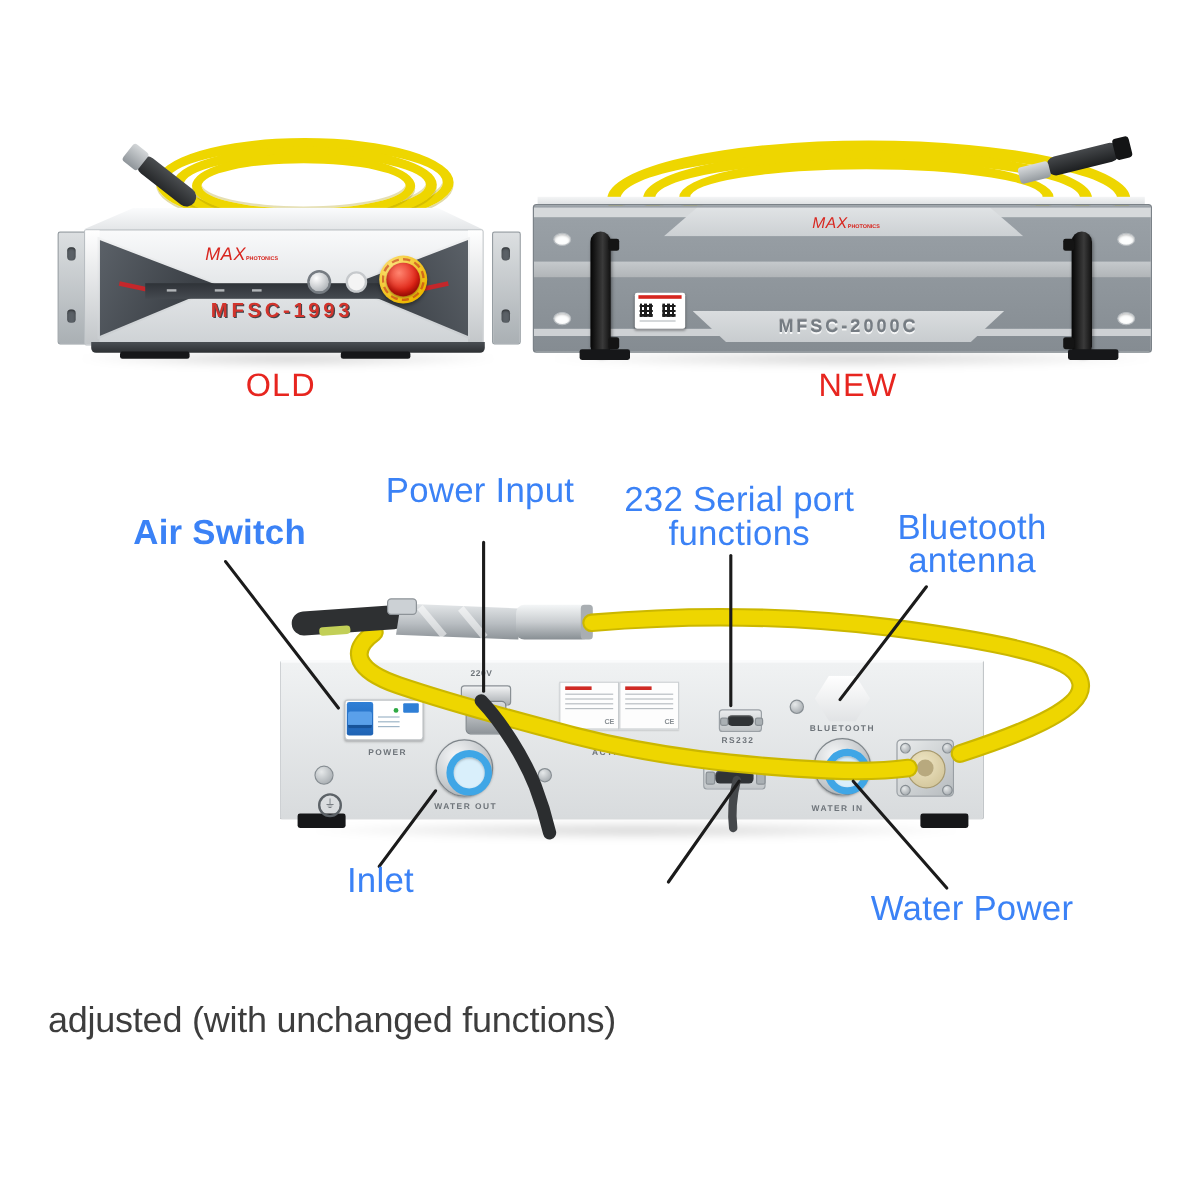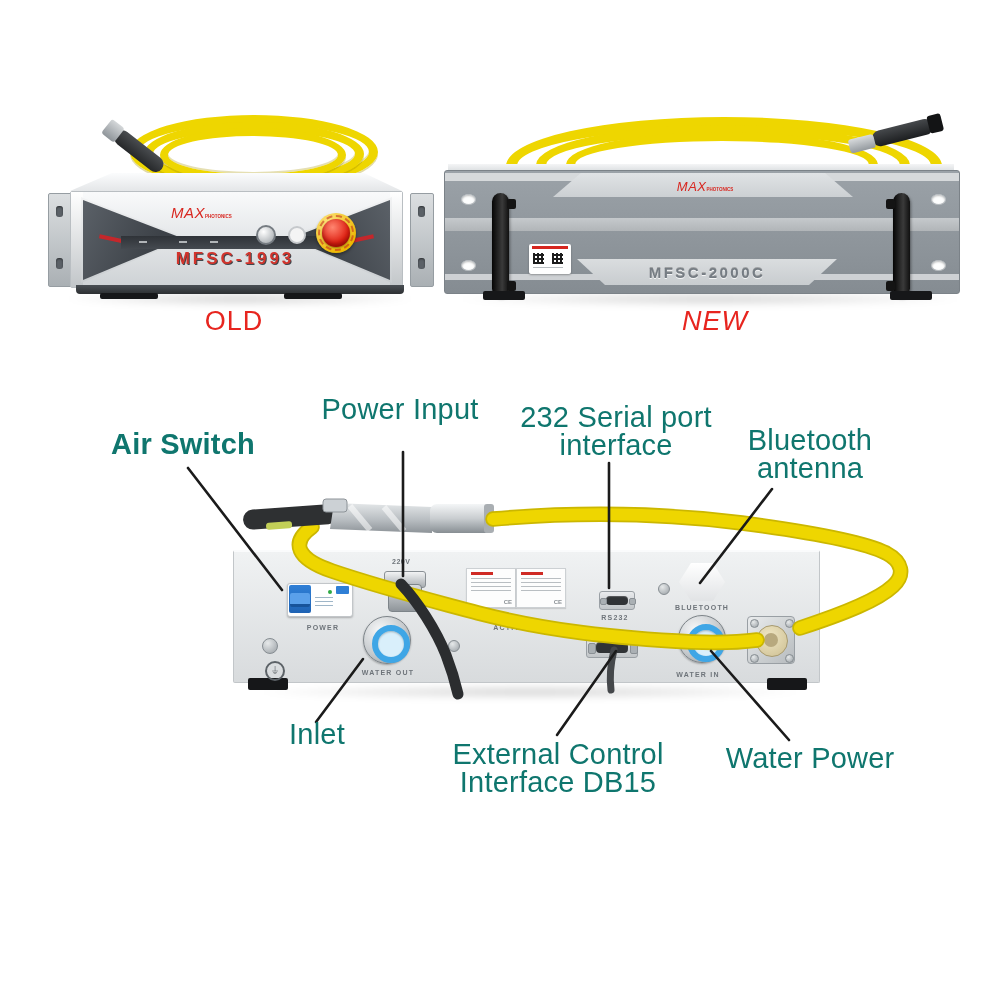--- a/index.html
+++ b/index.html
@@ -1,21 +1,21 @@
 <!DOCTYPE html>
 <html><head>
 <meta charset="utf-8">
 <style>
   html,body{margin:0;padding:0;background:#fff;}
   #canvas{position:relative;width:1000px;height:1000px;background:#fff;overflow:hidden;
           font-family:"Liberation Sans",sans-serif;}
   .abs{position:absolute;}
   .ctr{text-align:center;transform:translateX(-50%);white-space:nowrap;}
   
-  .callout{font-size:29px;color:#0f766e;line-height:28px;letter-spacing:.2px;}
+  .callout{font-size:29px;color:#3b82f6;line-height:28px;letter-spacing:.2px;}
   .caption{font-size:27px;color:#e7251f;letter-spacing:1px;font-weight:500;}
   
   .tips{font-size:30px;line-height:45px;color:#3d3d3d;letter-spacing:-.2px;white-space:nowrap;}
   .tips .pre{color:#ed1c1c;}
   
   .loop{position:absolute;border-radius:50%;border:9px solid #eed600;
         box-shadow:0 2px 0 rgba(170,150,0,.35), inset 0 -2px 0 rgba(170,150,0,.3);}
   .shadow{position:absolute;border-radius:50%;background:radial-gradient(ellipse at center,rgba(0,0,0,.16),rgba(0,0,0,0) 70%);filter:blur(3px);}
   .logo-max{color:#d8261f;font-style:italic;font-weight:normal;letter-spacing:.5px;}
   .logo-sub{color:#d8261f;font-weight:bold;}
@@ -172,21 +172,21 @@
       <div class="abs stub" style="left:67px;top:176px;width:9px;height:10px;"></div>
     </div>
     <div class="abs">
       <div class="abs handle" style="left:453px;top:88px;width:17px;height:104px;"></div>
       <div class="abs stub" style="left:446px;top:94px;width:9px;height:10px;"></div>
       <div class="abs stub" style="left:446px;top:176px;width:9px;height:10px;"></div>
     </div>
     <div class="abs foot" style="left:43px;top:186px;width:42px;height:9px;"></div>
     <div class="abs foot" style="left:450px;top:186px;width:42px;height:9px;"></div>
   </div>
-  <div class="abs ctr caption" style="left:715px;top:306px;font-style:italic;">NEW</div>
+  <div class="abs ctr caption" style="left:715px;top:306px;">NEW</div>
 
   <div class="shadow" style="left:250px;top:684px;width:560px;height:16px;"></div>
   <div class="abs" style="left:233px;top:550px;width:585px;height:130px;background:linear-gradient(#f0f2f3,#d8dbdd);border:1px solid #c2c6c9;border-top:2px solid #fafbfc;border-radius:2px;">
 
     <div class="abs foot" style="left:14px;top:126px;width:40px;height:12px;"></div>
     <div class="abs foot" style="left:533px;top:126px;width:40px;height:12px;"></div>
 
     <div class="abs screwc" style="left:28px;top:86px;width:14px;height:14px;"></div>
     <div class="abs" style="left:31px;top:109px;width:16px;height:16px;border:2px solid #5c6267;border-radius:50%;color:#5c6267;font-size:10px;line-height:15px;text-align:center;">⏚</div>
 
@@ -313,29 +313,26 @@
       <line x1="711" y1="651" x2="789" y2="740"></line>
     </g>
   </svg>
 
   <div class="abs ctr callout" style="left:183px;top:430px;font-weight:bold;">Air Switch</div>
   <div class="abs ctr callout" style="left:400px;top:395px;">
     <div>Power Input</div>
   </div>
   <div class="abs ctr callout" style="left:616px;top:403px;">
     <div>232 Serial port</div>
-    <div>interface</div>
+    <div>functions</div>
   </div>
   <div class="abs ctr callout" style="left:810px;top:426px;">
     <div>Bluetooth</div>
     <div>antenna</div>
   </div>
   <div class="abs ctr callout" style="left:317px;top:720px;">Inlet</div>
-  <div class="abs ctr callout" style="left:558px;top:740px;">
-    <div>External Control</div>
-    <div>Interface DB15</div>
-  </div>
   <div class="abs ctr callout" style="left:810px;top:744px;">Water Power</div>
 
   <div class="abs tips" style="left:40px;top:828px;">
+    <div>adjusted (with unchanged functions)</div>
   </div>
 
 </div>
 
 </body></html>

